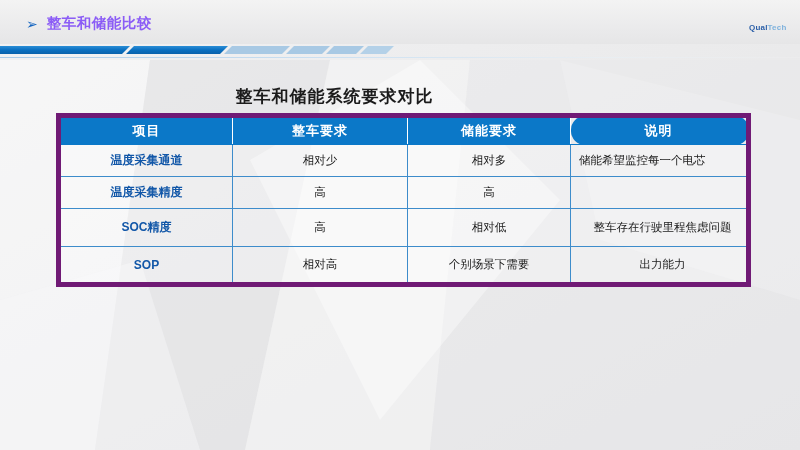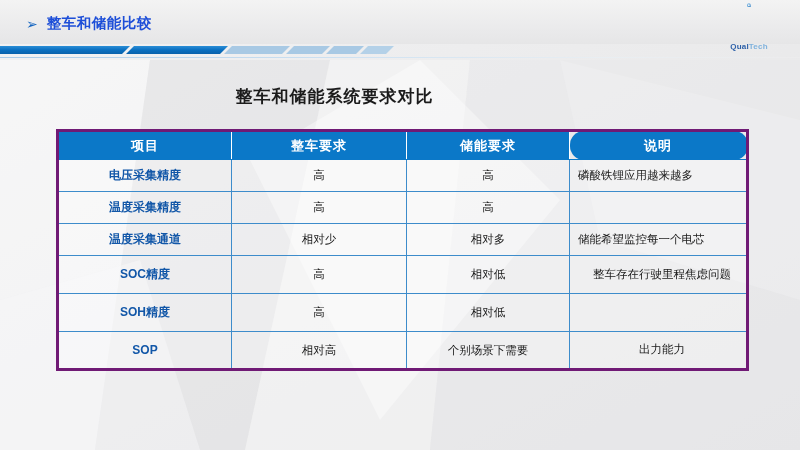--- a/index.html
+++ b/index.html
@@ -25,35 +25,35 @@
   .title-row {
     position:absolute; left:26px; top:14px;
     display:flex; align-items:center; gap:9px;
   }
   .arrow-bullet {
     color:#1565c0; font-size:14px; line-height:1;
     font-family:"DejaVu Sans",sans-serif; font-weight:bold;
     transform:translateY(0px);
   }
   .header-title {
-    font-size:14.5px; font-weight:bold; color:#1d4ed8;
+    font-size:14.5px; font-weight:bold; color:#8b5cf6;
     letter-spacing:0.5px; white-space:nowrap;
   }
   
   .accent-bar { position:absolute; left:0; top:44px; width:800px; height:12px; }
   .accent-bar svg { display:block; }
   .thin-rule {
     position:absolute; left:0; top:57px; width:800px; height:1px;
     background:linear-gradient(90deg,#a9cbe8 0%,#cfe2f2 45%,#e9eef2 75%,#ececed 100%);
   }
 
   
   .logo {
     position:absolute; right:18px; top:3px; width:66px; height:48px; z-index:4;
-    display:flex; flex-direction:column; align-items:center; justify-content:space-between;gap:33px;
+    display:flex; flex-direction:row; align-items:center; justify-content:space-between;gap:33px;
   }
   .logo-mark { width:34px; height:32px; }
   .logo-text {
     font-size:8px; font-weight:bold; letter-spacing:0.2px;
     margin-top:1px; white-space:nowrap;
   }
   .logo-text .qual { color:#2b5fa8; }
   .logo-text .tech { color:#7fb2dd; }
 
   
@@ -62,22 +62,21 @@
     font-size:17px; font-weight:bold; color:#1b1b1b; z-index:3;
     letter-spacing:1px;
   }
 
   
   .table-wrap {
     position:absolute; left:56px; top:113px; width:690px; z-index:3;
   }
   table.cmp {
     width:690px; border-collapse:collapse; table-layout:fixed;
-    border:3px solid #701a75;
-    margin-top:16px;
+    border:5px solid #701a75;
   }
   table.cmp col.c0 { width:174px; }
   table.cmp col.c1 { width:175px; }
   table.cmp col.c2 { width:163px; }
   table.cmp col.c3 { width:178px; }
 
   table.cmp thead th {
     background:#0b78c8; color:#ffffff;
     font-size:13px; font-weight:bold; letter-spacing:1px;
     height:29px; text-align:center; vertical-align:middle;
@@ -183,50 +182,38 @@
     <thead>
       <tr>
         <th>项目</th>
         <th>整车要求</th>
         <th>储能要求</th>
         <th>说明</th>
       </tr>
     </thead>
     <tbody>
       <tr class="r-normal">
-        <td class="item">电压采集精度</td>
-        <td class="ctr">高</td>
-        <td class="ctr">高</td>
-        <td class="note">磷酸铁锂应用越来越多</td>
+        <td class="item">温度采集通道</td>
+        <td class="ctr">相对少</td>
+        <td class="ctr">相对多</td>
+        <td class="note">储能希望监控每一个电芯</td>
       </tr>
       <tr class="r-normal">
         <td class="item">温度采集精度</td>
         <td class="ctr">高</td>
         <td class="ctr">高</td>
         <td class="note"></td>
       </tr>
-      <tr class="r-normal">
-        <td class="item">温度采集通道</td>
-        <td class="ctr">相对少</td>
-        <td class="ctr">相对多</td>
-        <td class="note">储能希望监控每一个电芯</td>
-      </tr>
       <tr class="r-med">
         <td class="item">SOC精度</td>
         <td class="ctr">高</td>
         <td class="ctr">相对低</td>
         <td class="note">整车存在行驶里程焦虑问题</td>
       </tr>
       <tr class="r-med">
-        <td class="item">SOH精度</td>
-        <td class="ctr">高</td>
-        <td class="ctr">相对低</td>
-        <td class="note"></td>
-      </tr>
-      <tr class="r-med">
         <td class="item">SOP</td>
         <td class="ctr">相对高</td>
         <td class="ctr">个别场景下需要</td>
         <td class="note">出力能力</td>
       </tr>
     </tbody>
   </table>
 </div>
 
 </body></html>

